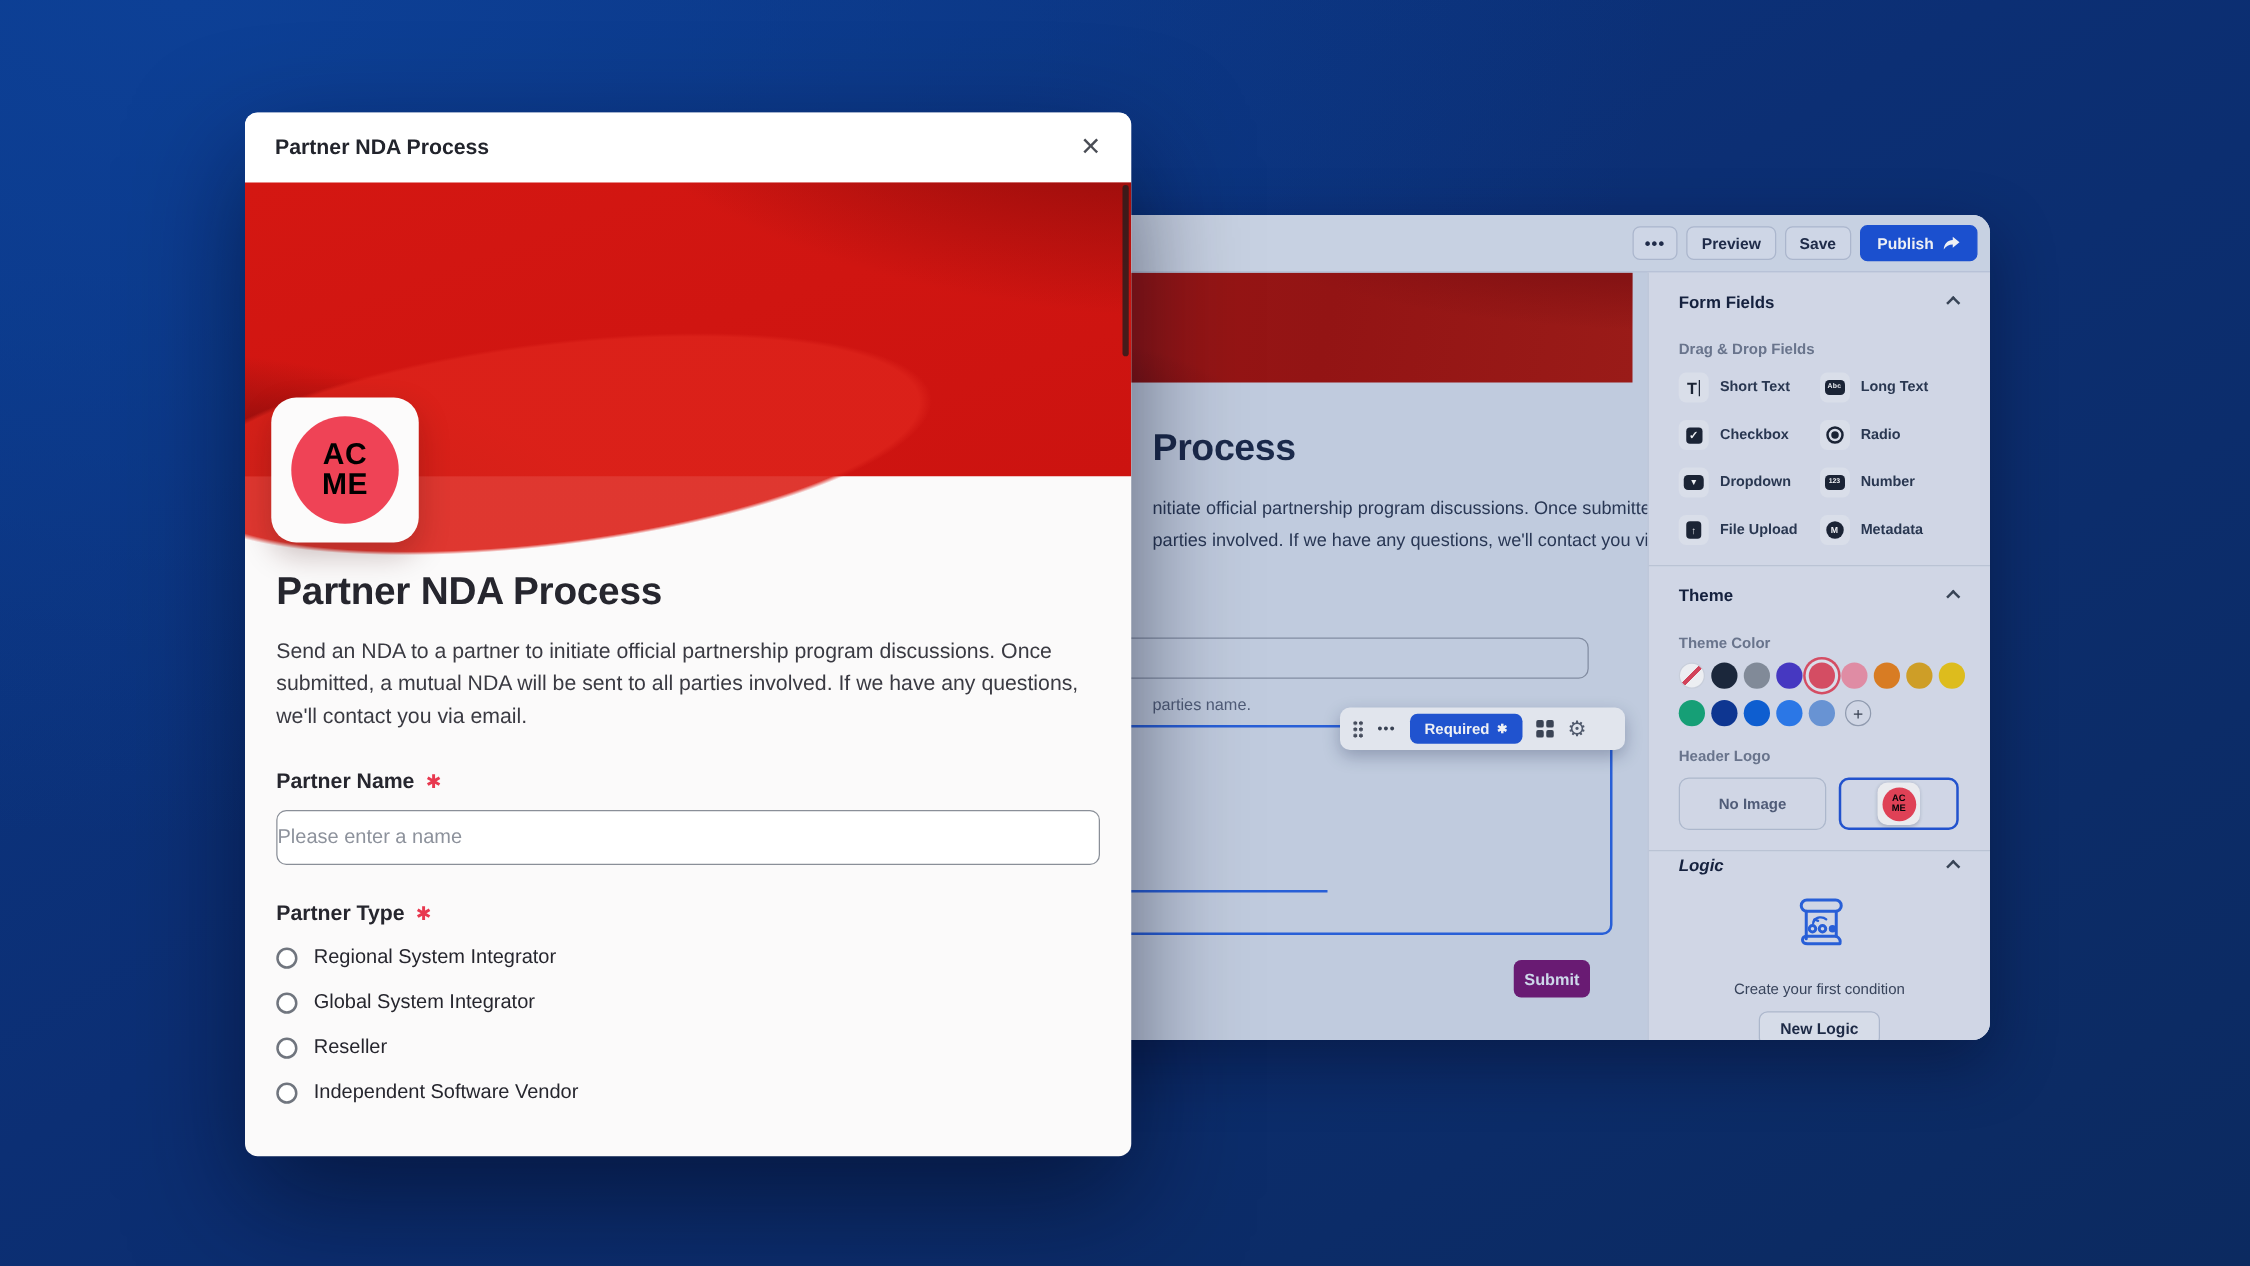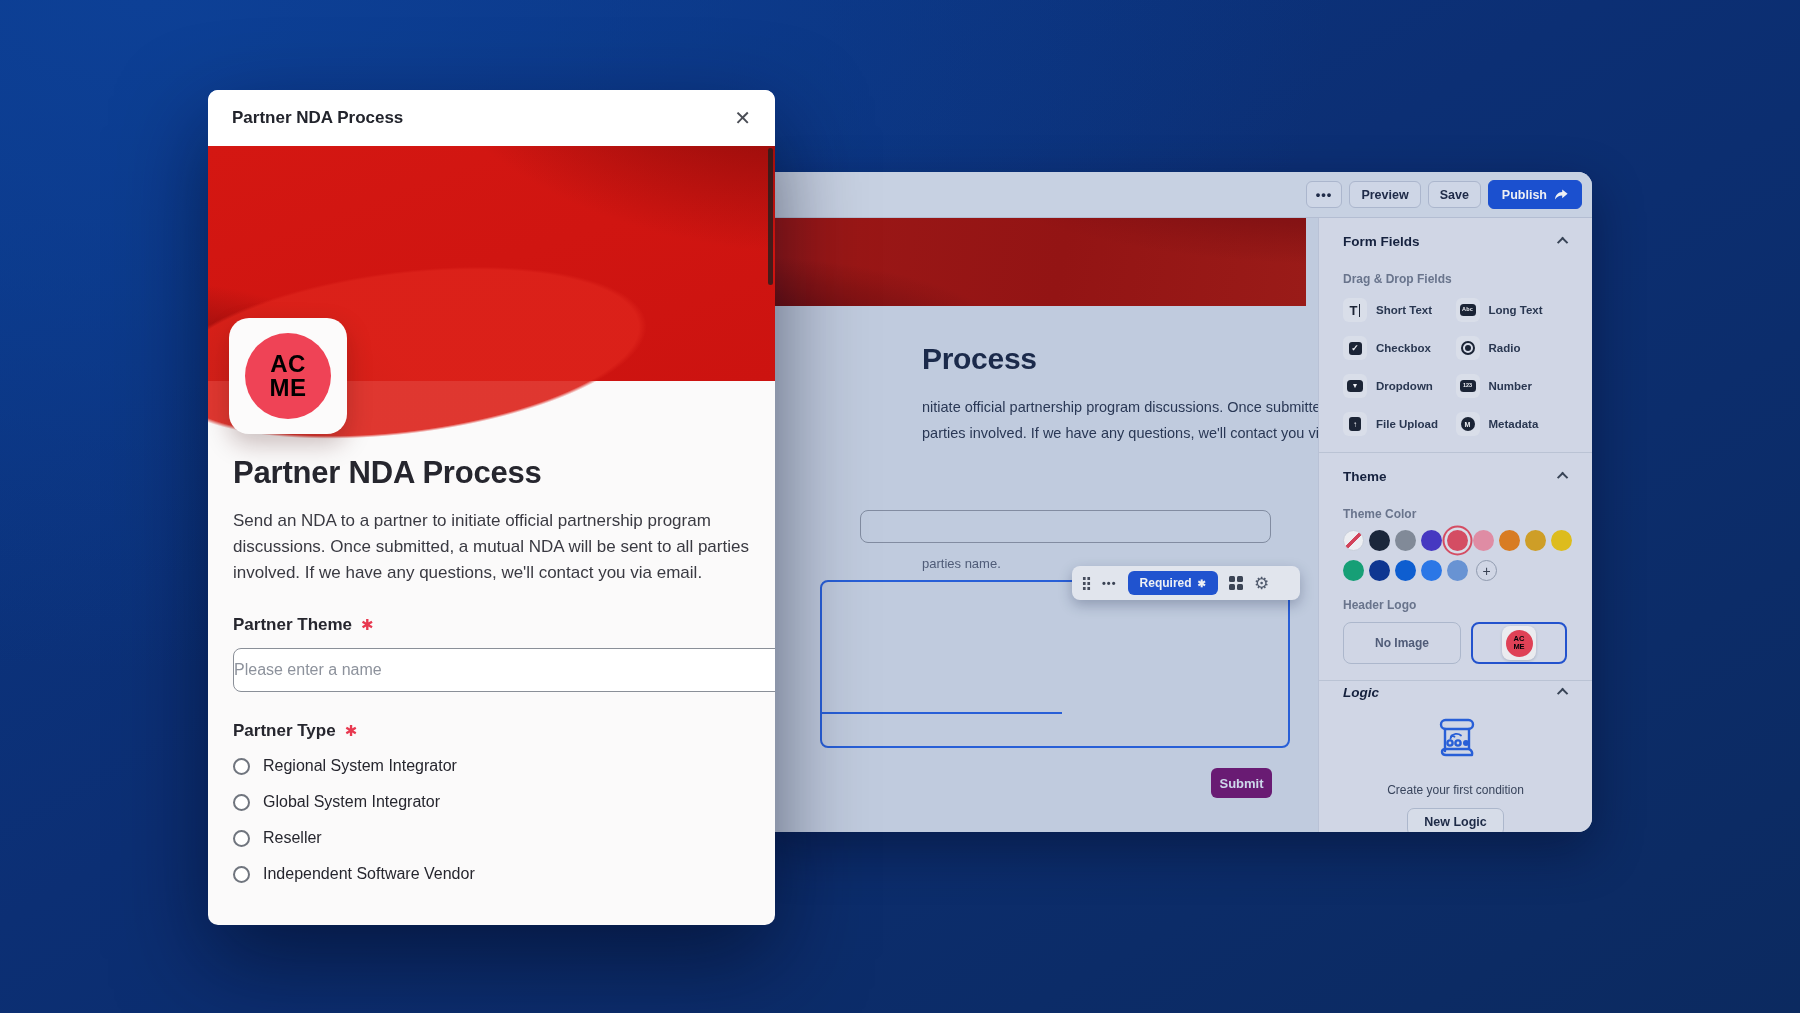--- a/index.html
+++ b/index.html
@@ -129,21 +129,21 @@
   .mini-logo-circle { width:27px; height:27px; font-size:7.5px; line-height:1.05; }
   .logic-body { text-align:center; margin-top:14px; }
   .logic-empty { font-size:12px; color:#3c465c; margin-top:12px; }
   .new-logic-btn {
     margin-top:11px; height:28px; padding:0 16px; border:1px solid #b9c2d4; border-radius:7px;
     background:#e6eaf3; font-size:12.5px; font-weight:bold; color:#1f2a44; cursor:pointer;
   }
 
   
   .modal {
-    position:absolute; left:208px; top:90px; width:567px; height:835px;
+    position:absolute; left:196px; top:90px; width:709px; height:835px;
     background:#fbfafa; border-radius:10px; z-index:100; overflow:hidden;
     box-shadow:0 35px 90px rgba(2,8,30,.55);
   }
   .modal-header {
     height:56px; background:#ffffff; display:flex; align-items:center;
     justify-content:space-between; padding:0 24px;
   }
   .modal-title { font-size:17px; font-weight:bold; color:#22242c; }
   .close-btn { font-size:20px; color:#4a4d55; cursor:pointer; line-height:1; background:none; border:none; }
   .banner {
@@ -374,21 +374,21 @@
       <span>AC</span>
       <span>ME</span>
     </div>
   </div>
 
   <div class="modal-body">
     <div class="modal-heading">Partner NDA Process</div>
     <div class="modal-desc">Send an NDA to a partner to initiate official partnership program discussions. Once submitted, a mutual NDA will be sent to all parties involved. If we have any questions, we'll contact you via email.</div>
 
     <div class="field-label">
-      <span>Partner Theme</span>
+      <span>Partner Name</span>
       <span class="req-star">✱</span>
     </div>
     <input class="text-input" type="text" placeholder="Please enter a name" style="">
 
     <div class="field-label">
       <span>Partner Type</span>
       <span class="req-star">✱</span>
     </div>
     <div class="radio-group" id="partner-type-options">
         <div class="radio-row">

